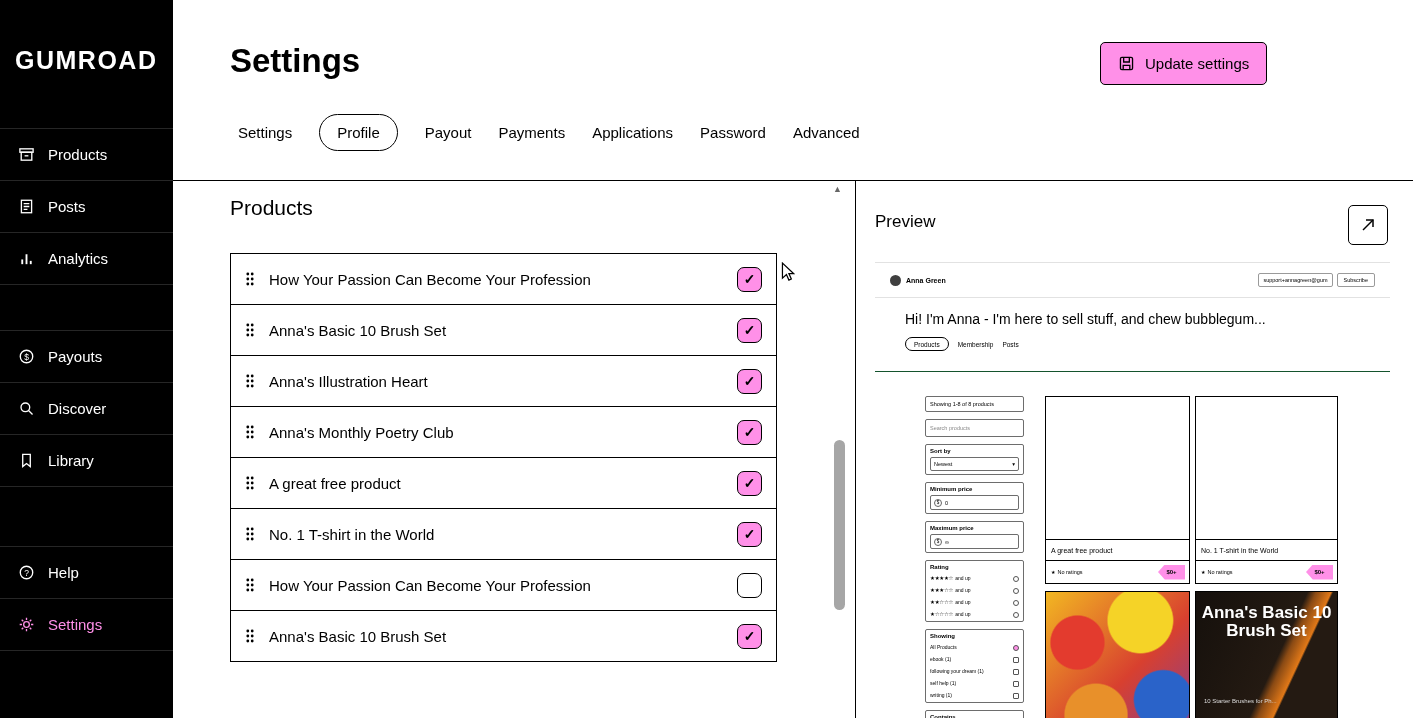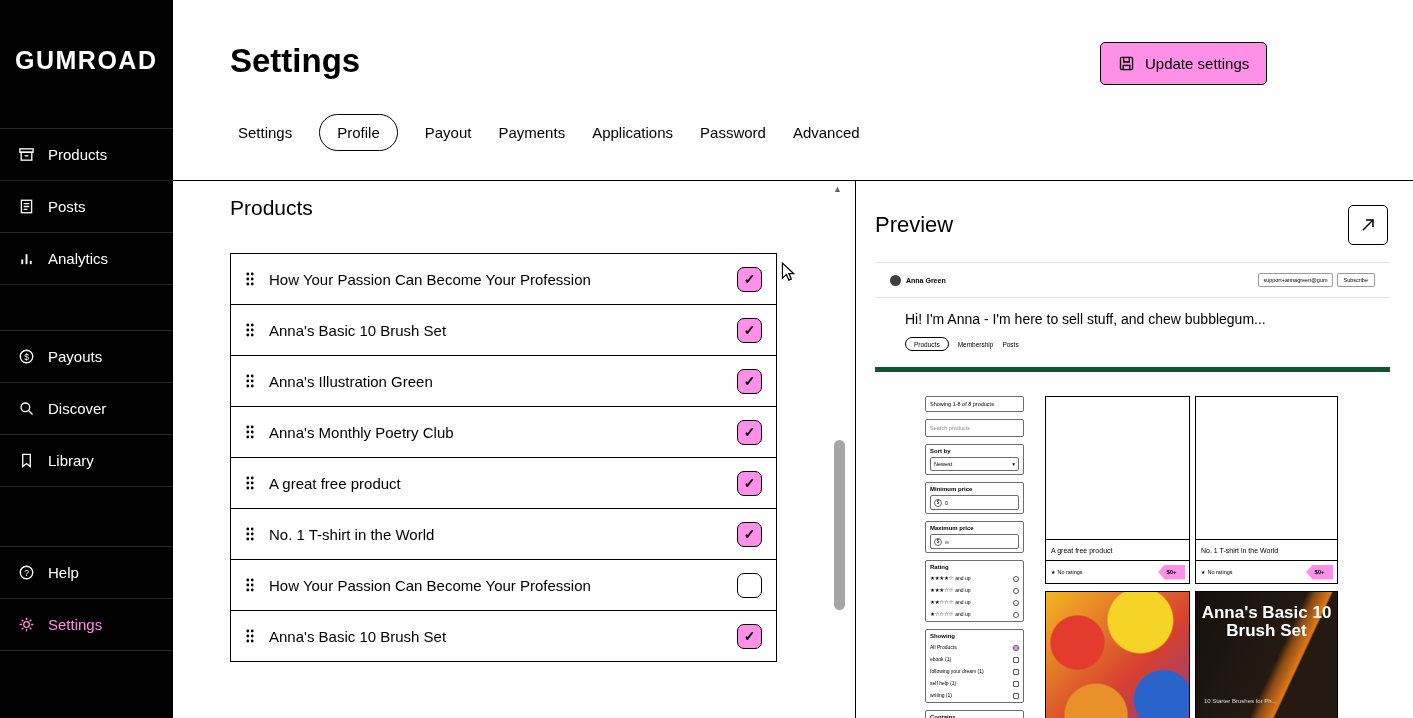--- a/index.html
+++ b/index.html
@@ -42,33 +42,33 @@
             background:#fff; display:flex; align-items:center; justify-content:center; cursor:pointer; }
   .pcheck[data-checked="true"] { background:#ff90e8; }
   .pcheck[data-checked="true"]::after { content:"✓"; font-size:14px; font-weight:700; color:#000; }
 
   
   .scroll-up { position:absolute; left:660px; top:184px; font-size:9px; color:#666; cursor:pointer; }
   .scroll-thumb { position:absolute; left:661px; top:440px; width:11px; height:170px; background:#a6a6a6;
                   border-radius:6px; cursor:pointer; }
 
   
-  .pv-title { position:absolute; left:702px; top:212px; font-size:22px; font-weight:400; }
+  .pv-title { position:absolute; left:702px; top:212px; font-size:17px; font-weight:400; }
   .expand-btn { position:absolute; left:1175px; top:205px; width:40px; height:40px; background:#fff;
                 border:1px solid #000; border-radius:5px; display:flex; align-items:center; justify-content:center; cursor:pointer; }
 
   .sf { position:absolute; left:702px; top:262px; width:515px; height:456px; overflow:hidden;
         border-top:1px solid #e2e2e2; background:#fff; }
   .sf-header { box-sizing:border-box; height:35px; border-bottom:1px solid #e2e2e2; display:flex;
                align-items:center; padding:0 15px; }
   .sf-avatar { width:11px; height:11px; border-radius:50%; background:#3f3f3f; }
   .sf-name { font-size:7px; margin-left:5px; font-weight:700; }
   .sf-email { margin-left:auto; font-size:5.5px; border:1px solid #9a9a9a; border-radius:2px; padding:3px 4px; cursor:pointer; }
   .sf-sub { font-size:5.5px; border:1px solid #9a9a9a; border-radius:2px; padding:3px 6px; margin-left:4px; cursor:pointer; }
-  .sf-bio-sec { box-sizing:border-box; height:74px; border-bottom:5px solid #14532d; padding:13px 30px 0; }
+  .sf-bio-sec { box-sizing:border-box; height:74px; border-bottom:1px solid #14532d; padding:13px 30px 0; }
   .sf-bio { font-size:14px; }
   .sf-tabs { display:flex; gap:9px; align-items:center; margin-top:10px; font-size:6.5px; }
   .sf-tab { cursor:pointer; }
   .sf-tab.active { border:1px solid #000; border-radius:999px; padding:2.5px 8px; }
   .sf-content { position:absolute; left:0; top:109px; right:0; bottom:0; }
 
   .sf-filters { position:absolute; left:50px; top:24px; width:99px; display:flex; flex-direction:column; gap:7px; }
   .fbox { box-sizing:border-box; border:1px solid #6d6d6d; border-radius:2px; background:#fff; padding:3px 4px; font-size:5.5px; }
   .flabel { font-weight:700; font-size:6px; margin-bottom:3px; }
   .fresults { height:16px; display:flex; align-items:center; }
@@ -266,21 +266,21 @@
               <g fill="#000">
                 <circle cx="2.8" cy="3" r="1.4"></circle>
                 <circle cx="7.2" cy="3" r="1.4"></circle>
                 <circle cx="2.8" cy="8" r="1.4"></circle>
                 <circle cx="7.2" cy="8" r="1.4"></circle>
                 <circle cx="2.8" cy="13" r="1.4"></circle>
                 <circle cx="7.2" cy="13" r="1.4"></circle>
               </g>
             </svg>
           </span>
-        <span class="plabel">Anna's Illustration Green</span>
+        <span class="plabel">Anna's Illustration Heart</span>
         <span class="pcheck" data-checked="true"></span>
       </div>
       <div class="prow">
         <span class="handle">
             <svg width="10" height="16" viewBox="0 0 10 16">
               <g fill="#000">
                 <circle cx="2.8" cy="3" r="1.4"></circle>
                 <circle cx="7.2" cy="3" r="1.4"></circle>
                 <circle cx="2.8" cy="8" r="1.4"></circle>
                 <circle cx="7.2" cy="8" r="1.4"></circle>

